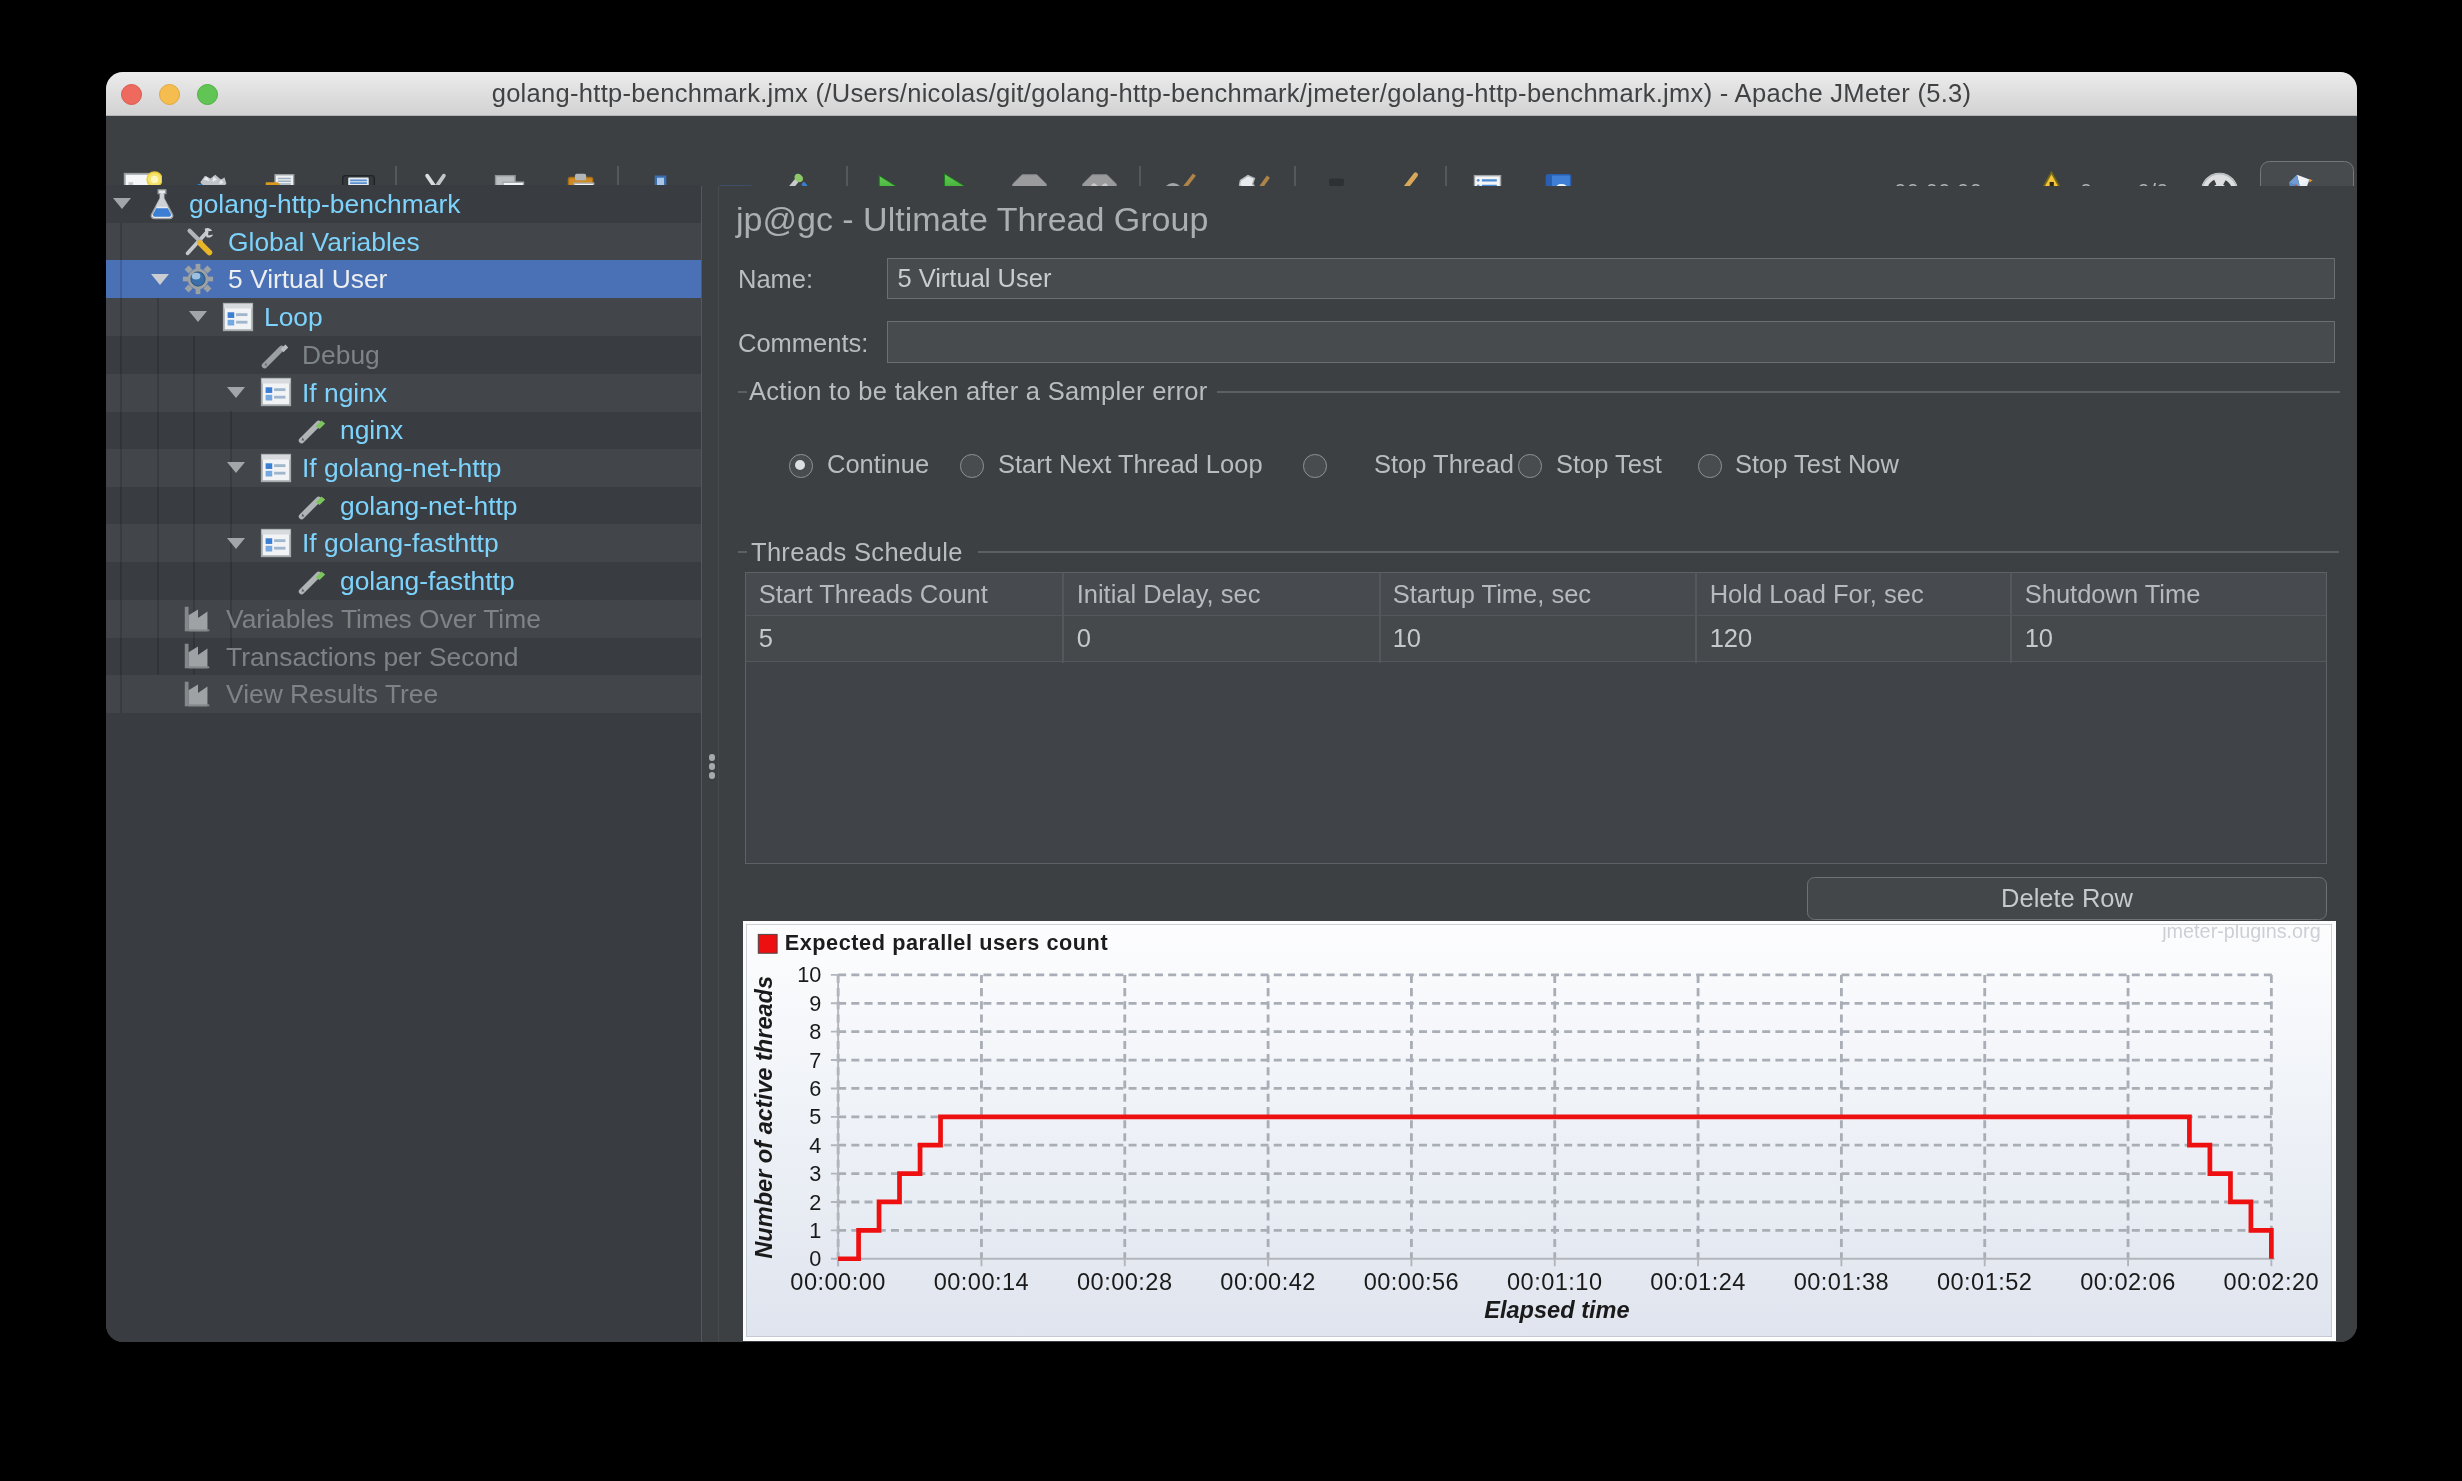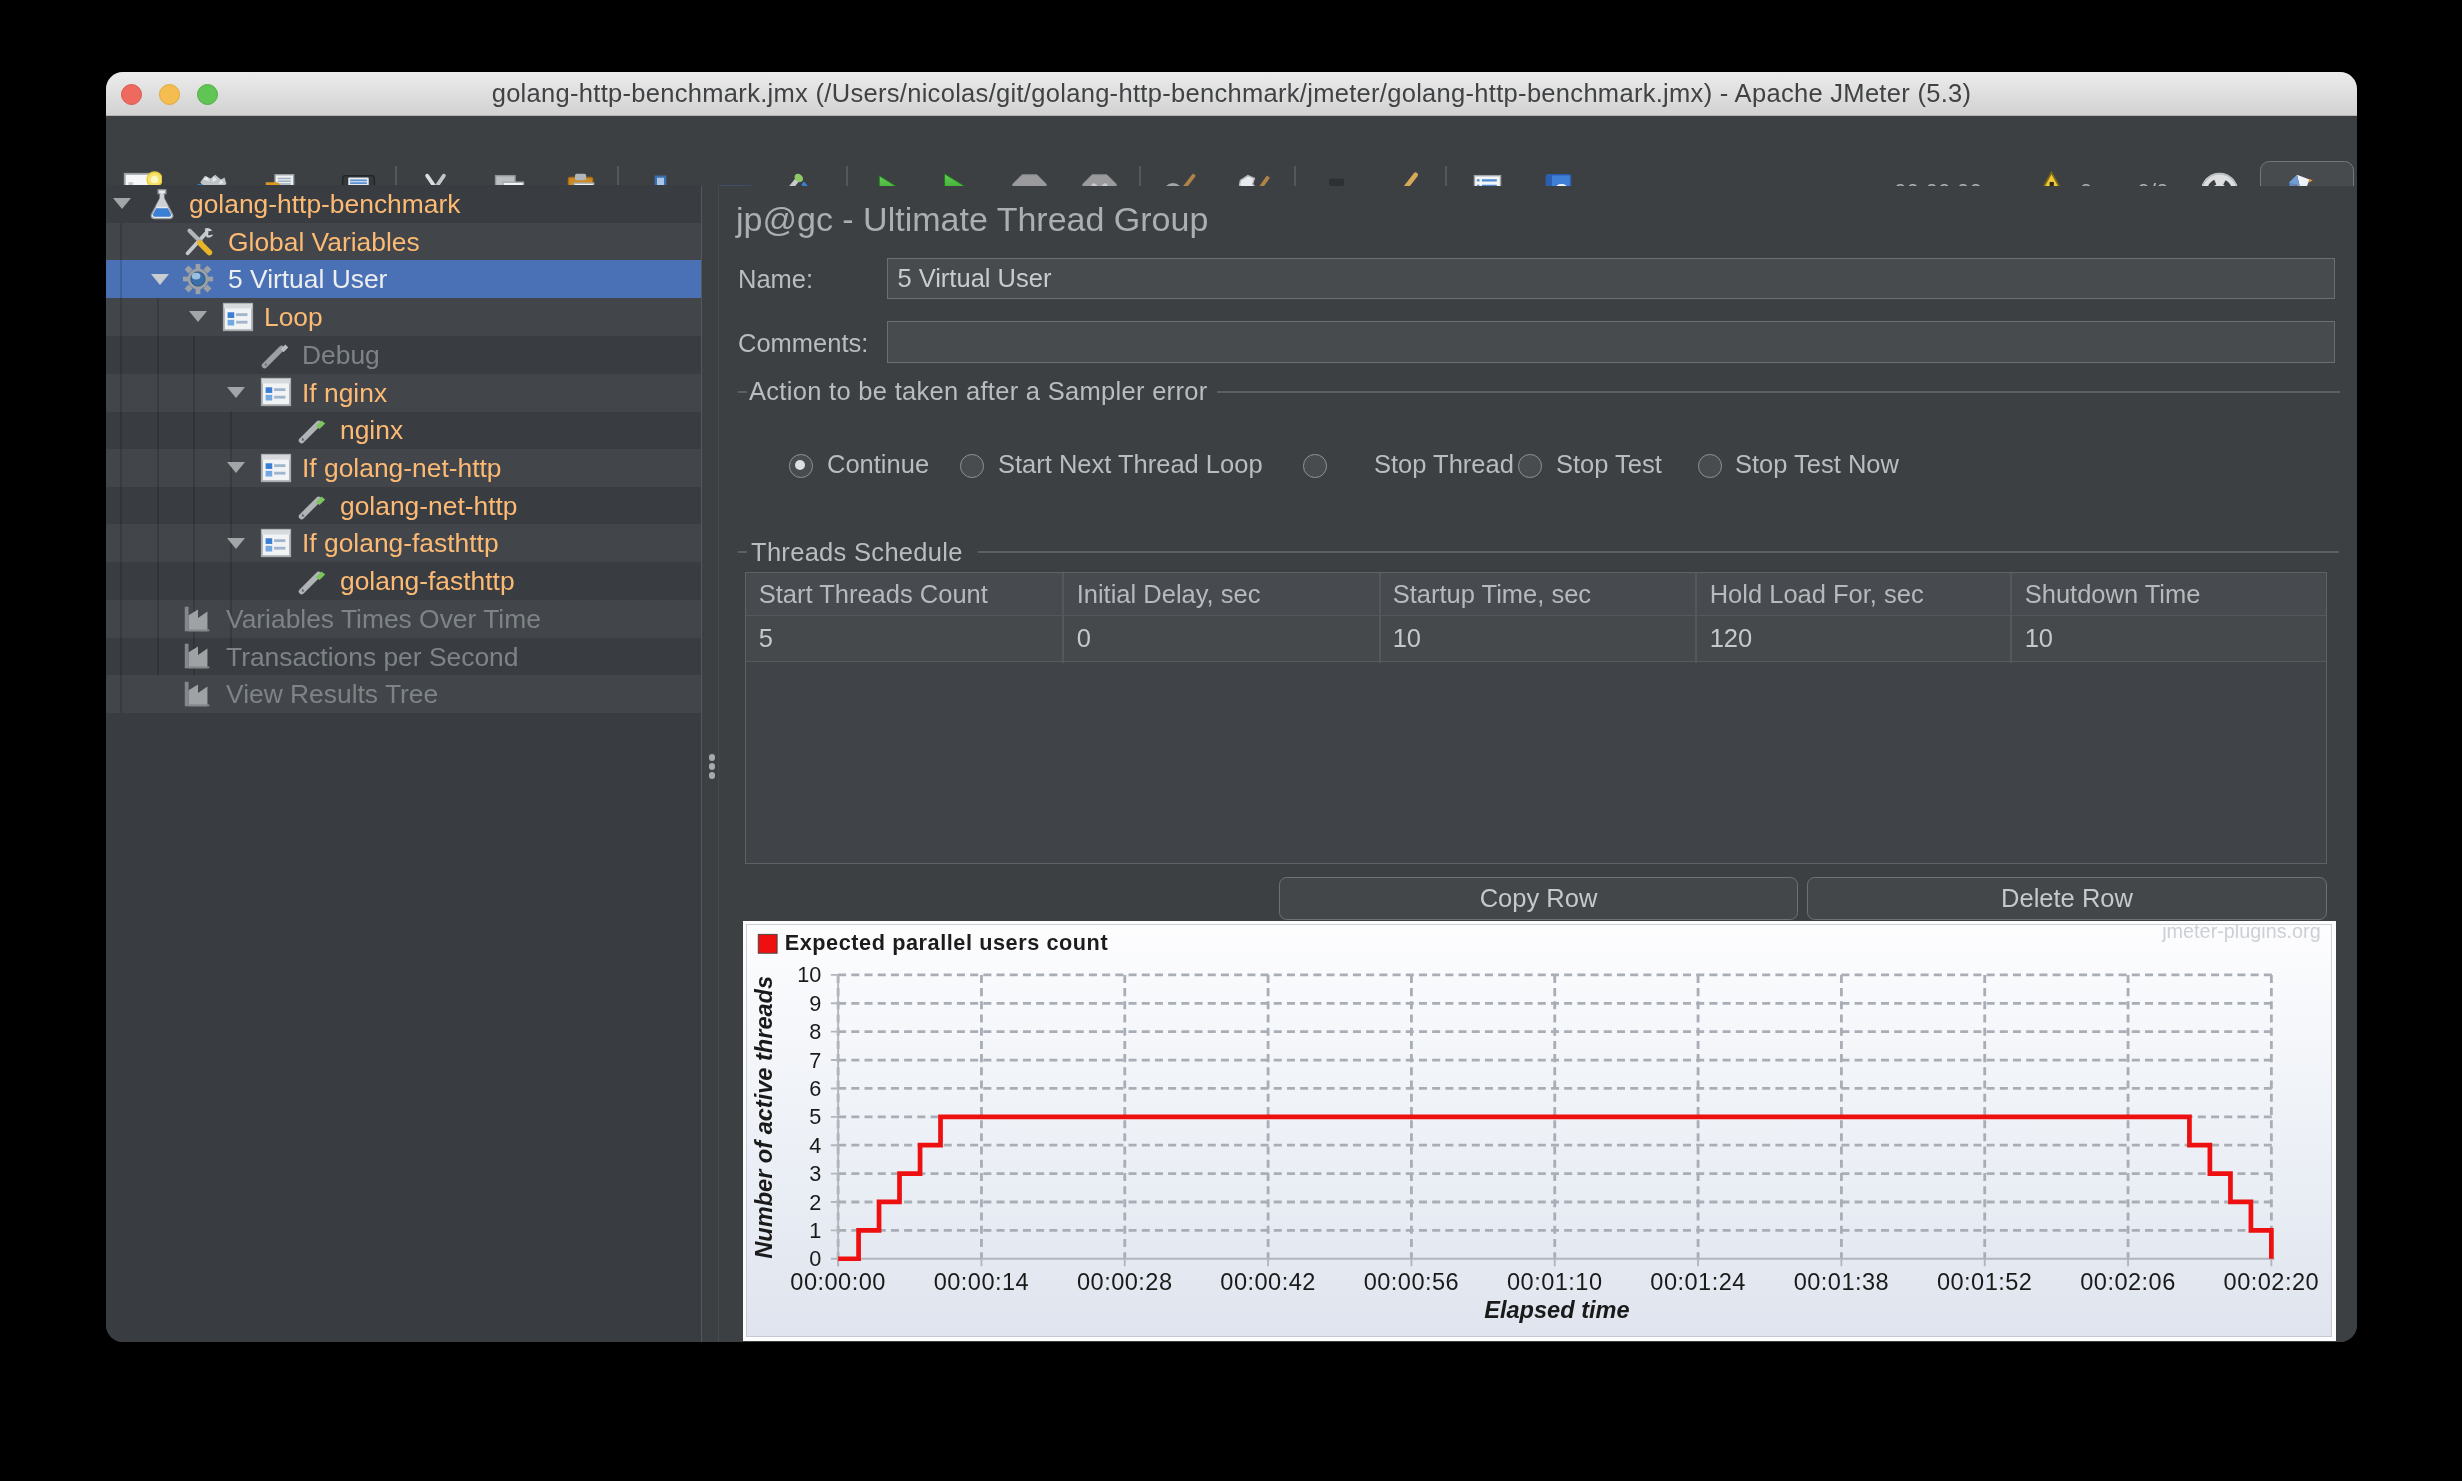--- a/index.html
+++ b/index.html
@@ -23,21 +23,21 @@
 .tb { position:absolute; top:13.2px; width:41px; height:41px; }
 .tbsep { position:absolute; top:7.5px; width:1.9px; height:53px; background:#54585a; }
 .status { position:absolute; top:0; height:68px; line-height:68px; font-size:22.6px; color:#b4b7b9; }
 .tbbtn { position:absolute; left:2154px; top:2.8px; width:94px; height:63px;
   border:1.9px solid #74787a; border-radius:9.4px; background:#474b4e; }
 
 .tree { position:absolute; left:0; top:113px; width:595px; bottom:0; background:#393d41; }
 .trow { position:absolute; left:0; width:595px; height:38px; }
 .trow.alt { background:#42464a; }
 .trow.sel { background:#4a71b5; }
-.tlabel { position:absolute; top:0; height:38px; line-height:38px; font-size:26.4px; color:#fdba74; white-space:nowrap; }
+.tlabel { position:absolute; top:0; height:38px; line-height:38px; font-size:26.4px; color:#7dd3fc; white-space:nowrap; }
 .tlabel.dis { color:#7e8486; }
 .tlabel.sel { color:#eceeef; }
 .tri { position:absolute; top:14px; width:0; height:0;
   border-left:9.4px solid transparent; border-right:9.4px solid transparent;
   border-top:11.3px solid #a2a6a8; }
 .ticon { position:absolute; width:34px; height:34px; top:1.9px; }
 .guide { position:absolute; width:1.9px; background:rgba(0,0,0,0.15); }
 
 .splitter { position:absolute; left:595px; top:114px; width:18px; bottom:0;
   background:#3c4043; border-left:1.9px solid #55595c; border-right:1.9px solid #474b4e; }
@@ -431,21 +431,20 @@
       <div class="tdcell" style="left:0px; top:43px; width:318px;">5</div>
       <div class="tdcell" style="left:318px; top:43px; width:317px;">0</div>
       <div class="tdcell" style="left:634px; top:43px; width:317px;">10</div>
       <div class="tdcell" style="left:951px; top:43px; width:315px;">120</div>
       <div class="tdcell" style="left:1266px; top:43px; width:312px;">10</div>
       <div class="colsep" style="left:316px; height:90px;"></div>
       <div class="colsep" style="left:633px; height:90px;"></div>
       <div class="colsep" style="left:949px; height:90px;"></div>
       <div class="colsep" style="left:1264px; height:90px;"></div>
     </div>
-    <div class="btn" style="left:560px; width:519px;">Copy Row</div>
     <div class="btn" style="left:1088px; width:520px;">Delete Row</div>
     <div class="chartpanel" id="chart">
       <svg width="1586" height="413" viewBox="0 0 1682 438">
         <defs>
           <linearGradient id="cg" x1="0" y1="0" x2="0" y2="1">
             <stop offset="0" stop-color="#fdfdfe"></stop>
             <stop offset="0.55" stop-color="#ecf0f6"></stop>
             <stop offset="1" stop-color="#dfe4ee"></stop>
           </linearGradient>
         </defs>

